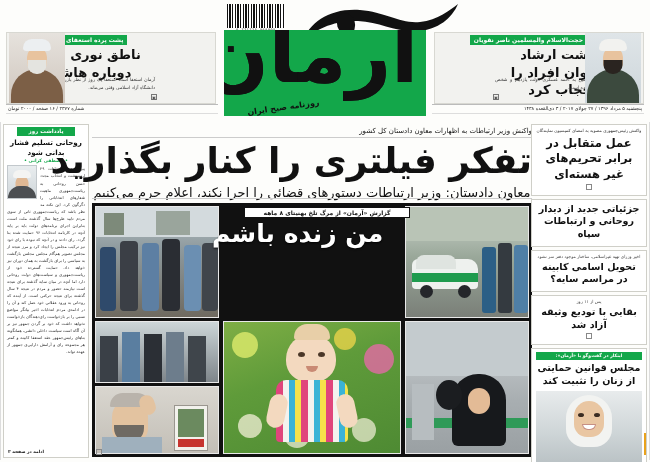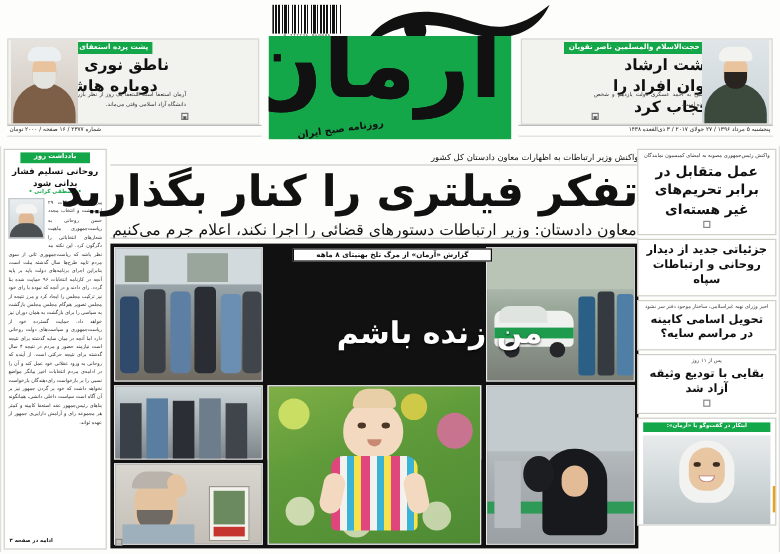--- a/index.html
+++ b/index.html
@@ -257,25 +257,24 @@
     background: #fff; color: #111;
     border: 1px solid #111;
     font-size: 6px; font-weight: bold;
     line-height: 10px; text-align: center;
     white-space: nowrap; z-index: 6;
   }
   .collage-headline {
     position: absolute; left: 120px; top: 16px;
     width: 240px; z-index: 6;
     font-size: 25px; font-weight: bold; color: #fff;
-    text-align: right; line-height: 1.18;
+    text-align: left; line-height: 1.18;
     letter-spacing: -1.2px;
     text-shadow: 0 1px 2px rgba(0,0,0,.9);
     white-space: nowrap;
-    margin-top: 44px;
   }
   .collage-sq {
     position: absolute; left: 4px; bottom: 2px;
     width: 6px; height: 6px; border: 1px solid #888;
     z-index: 7;
   }
 
   
   .sidebar {
     position: absolute; right: 3px; top: 124px;
@@ -527,20 +526,21 @@
     </div>
 
     <div class="sb-item">
       <div class="sb-tiny">پس از ۱۱ روز</div>
       <div class="sb-title sm">بقایی با تودیع وثیقه آزاد شد</div>
       <span class="sb-sq"></span>
     </div>
 
     <div class="sb-item" style="padding-bottom:0;">
       <span class="sb-kicker">ابتکار در گفت‌وگو با «آرمان»:</span>
+      <div class="sb-title sm">مجلس قوانین حمایتی از زنان را تثبیت کند</div>
       <div class="sb-photo">
         <div style="position:absolute;inset:0;background:linear-gradient(180deg,#e8ebec 0%,#cfd6d8 55%,#b9c1c4 100%)"></div>
         <div style="position:absolute;left:50%;top:4px;transform:translateX(-50%);
                     width:46px;height:52px;border-radius:23px 23px 18px 18px;background:#f2f3f1"></div>
         <div style="position:absolute;left:50%;top:10px;transform:translateX(-50%);
                     width:30px;height:36px;border-radius:15px 15px 13px 13px;background:#e9c6a2"></div>
         <div style="position:absolute;left:50%;top:22px;margin-left:-11px;
                     width:6px;height:4px;border-radius:50%;background:#3b2c22"></div>
         <div style="position:absolute;left:50%;top:22px;margin-left:5px;
                     width:6px;height:4px;border-radius:50%;background:#3b2c22"></div>

